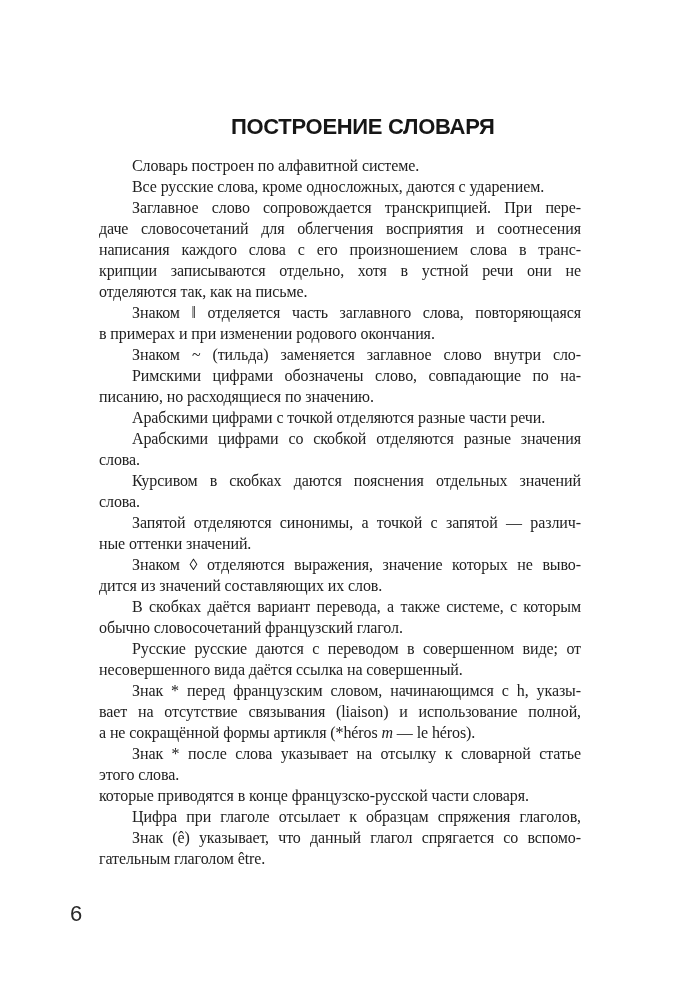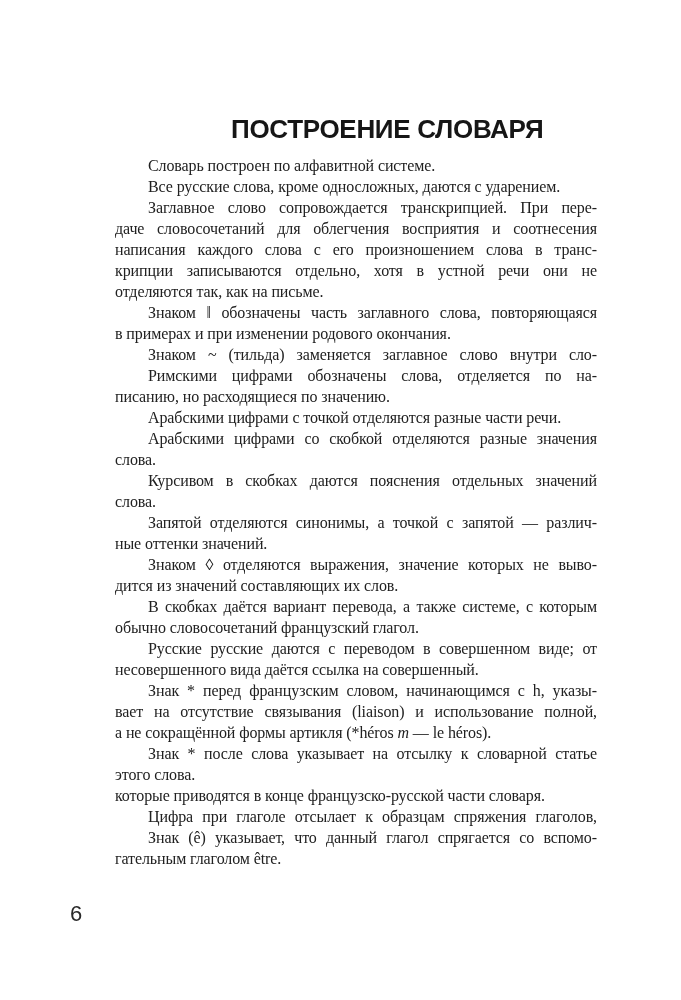--- a/index.html
+++ b/index.html
@@ -22,21 +22,21 @@
     font-family: "Liberation Sans", sans-serif;
     font-weight: bold;
     font-size: 26px;
     letter-spacing: -0.3px;
     color: #161616;
     white-space: nowrap;
   }
   .body-text {
     position: absolute;
     top: 155px;
-    left: 115px;
+    left: 99px;
     width: 482px;
     color: #212121;
     font-size: 16px;
     letter-spacing: -0.1px;
   }
   .para {
     margin: 0;
     padding: 0;
   }
   .line {
@@ -59,44 +59,44 @@
     top: 901px;
     font-family: "Liberation Sans", sans-serif;
     font-size: 22px;
     color: #2a2a2a;
   }
 </style>
 </head>
 <body>
 
 <div class="page">
-  <h1 class="title" style="margin:0; font-size:26px;">ПОСТРОЕНИЕ СЛОВАРЯ</h1>
+  <h1 class="title" style="margin:0; font-size:22px;">ПОСТРОЕНИЕ СЛОВАРЯ</h1>
   <div class="body-text">
       <div class="para">
         <div class="line first last"><span>Словарь построен по алфавитной системе.</span></div>
       </div>
       <div class="para">
         <div class="line first last"><span>Все русские слова, кроме односложных, даются с ударением.</span></div>
       </div>
       <div class="para">
         <div class="line first"><span>Заглавное слово сопровождается транскрипцией. При пере-</span></div>
         <div class="line"><span>даче словосочетаний для облегчения восприятия и соотнесения</span></div>
         <div class="line"><span>написания каждого слова с его произношением слова в транс-</span></div>
         <div class="line"><span>крипции записываются отдельно, хотя в устной речи они не</span></div>
         <div class="line last"><span>отделяются так, как на письме.</span></div>
       </div>
       <div class="para">
-        <div class="line first"><span>Знаком ‖ обозначены часть заглавного слова, повторяющаяся</span></div>
+        <div class="line first"><span>Знаком ‖ отделяется часть заглавного слова, повторяющаяся</span></div>
         <div class="line last"><span>в примерах и при изменении родового окончания.</span></div>
       </div>
       <div class="para">
         <div class="line first"><span>Знаком ~ (тильда) заменяется заглавное слово внутри сло-</span></div>
       </div>
       <div class="para">
-        <div class="line first"><span>Римскими цифрами обозначены слова, отделяется по на-</span></div>
+        <div class="line first"><span>Римскими цифрами обозначены слово, совпадающие по на-</span></div>
         <div class="line last"><span>писанию, но расходящиеся по значению.</span></div>
       </div>
       <div class="para">
         <div class="line first last"><span>Арабскими цифрами с точкой отделяются разные части речи.</span></div>
       </div>
       <div class="para">
         <div class="line first"><span>Арабскими цифрами со скобкой отделяются разные значения</span></div>
         <div class="line last"><span>слова.</span></div>
       </div>
       <div class="para">

